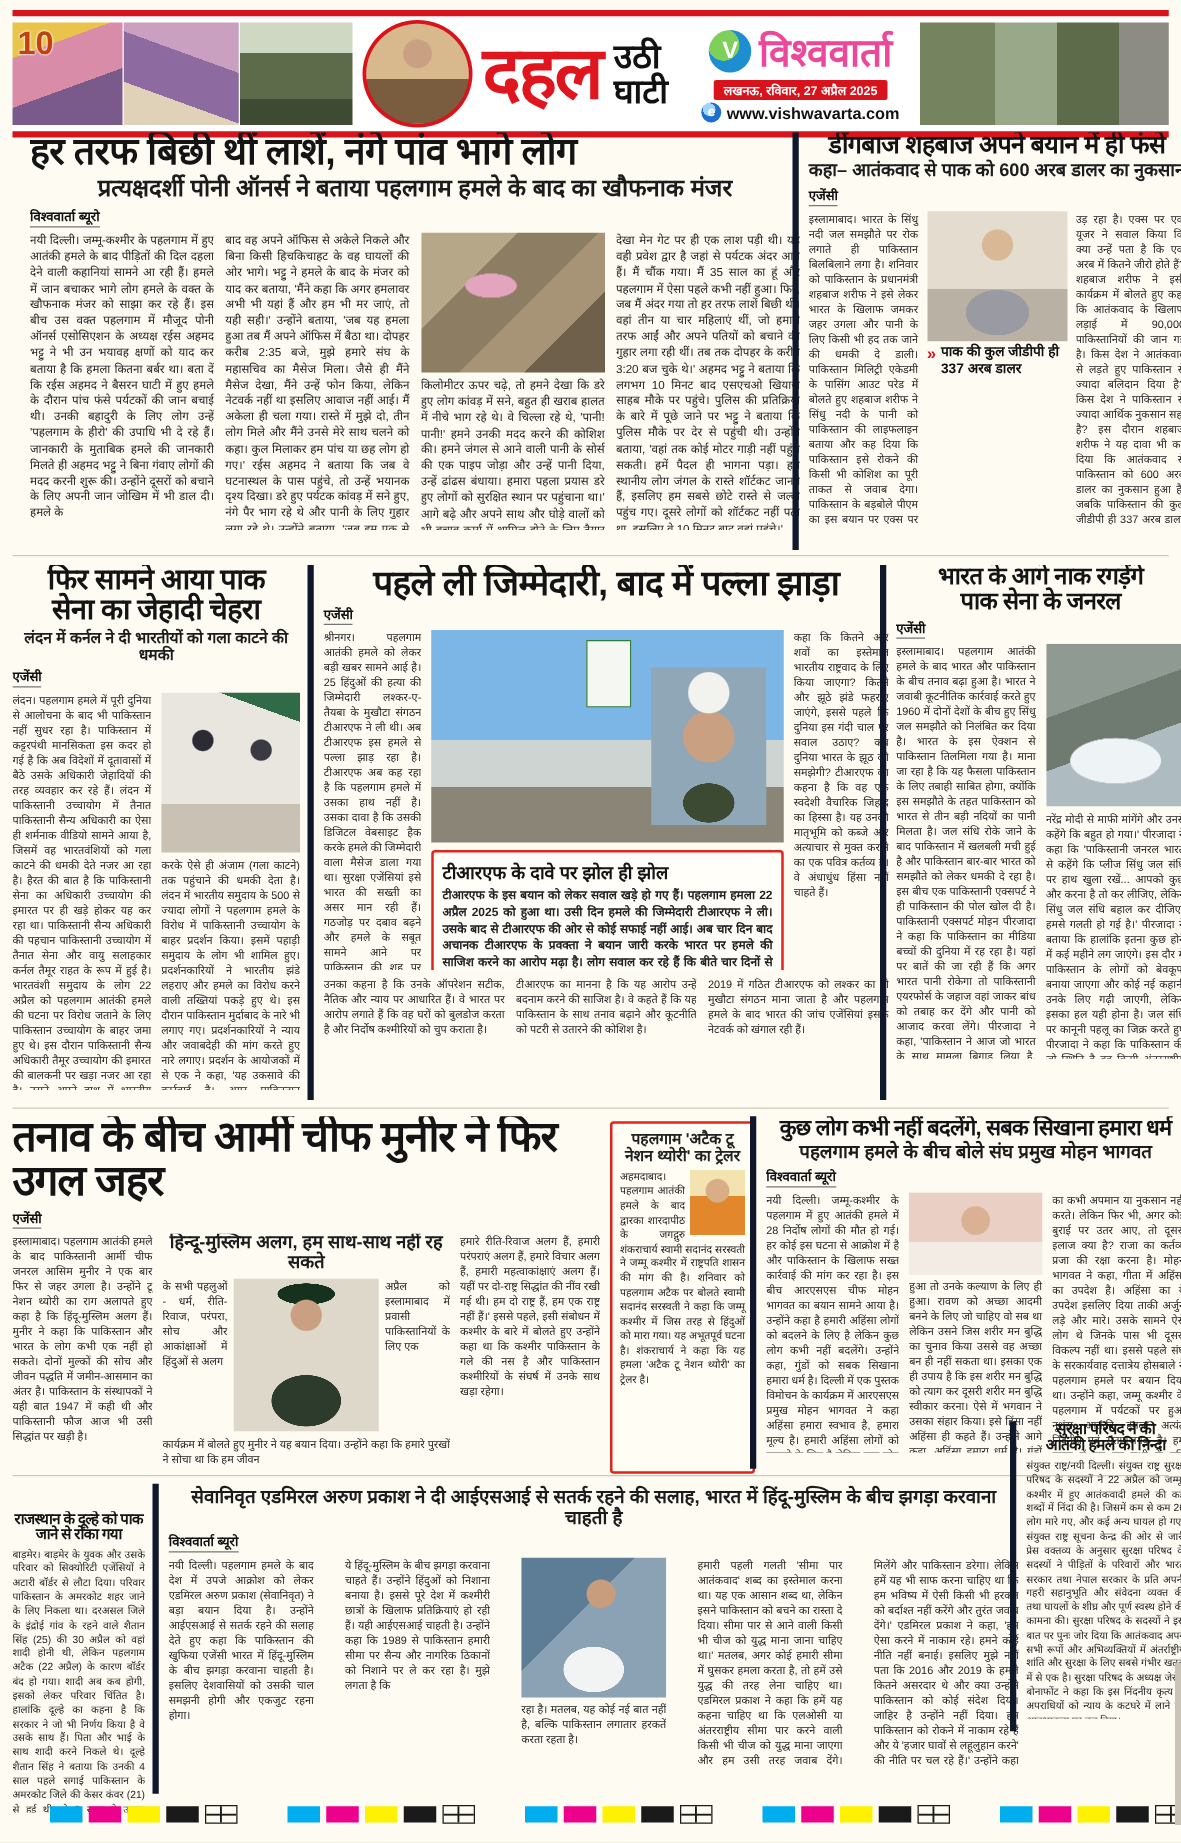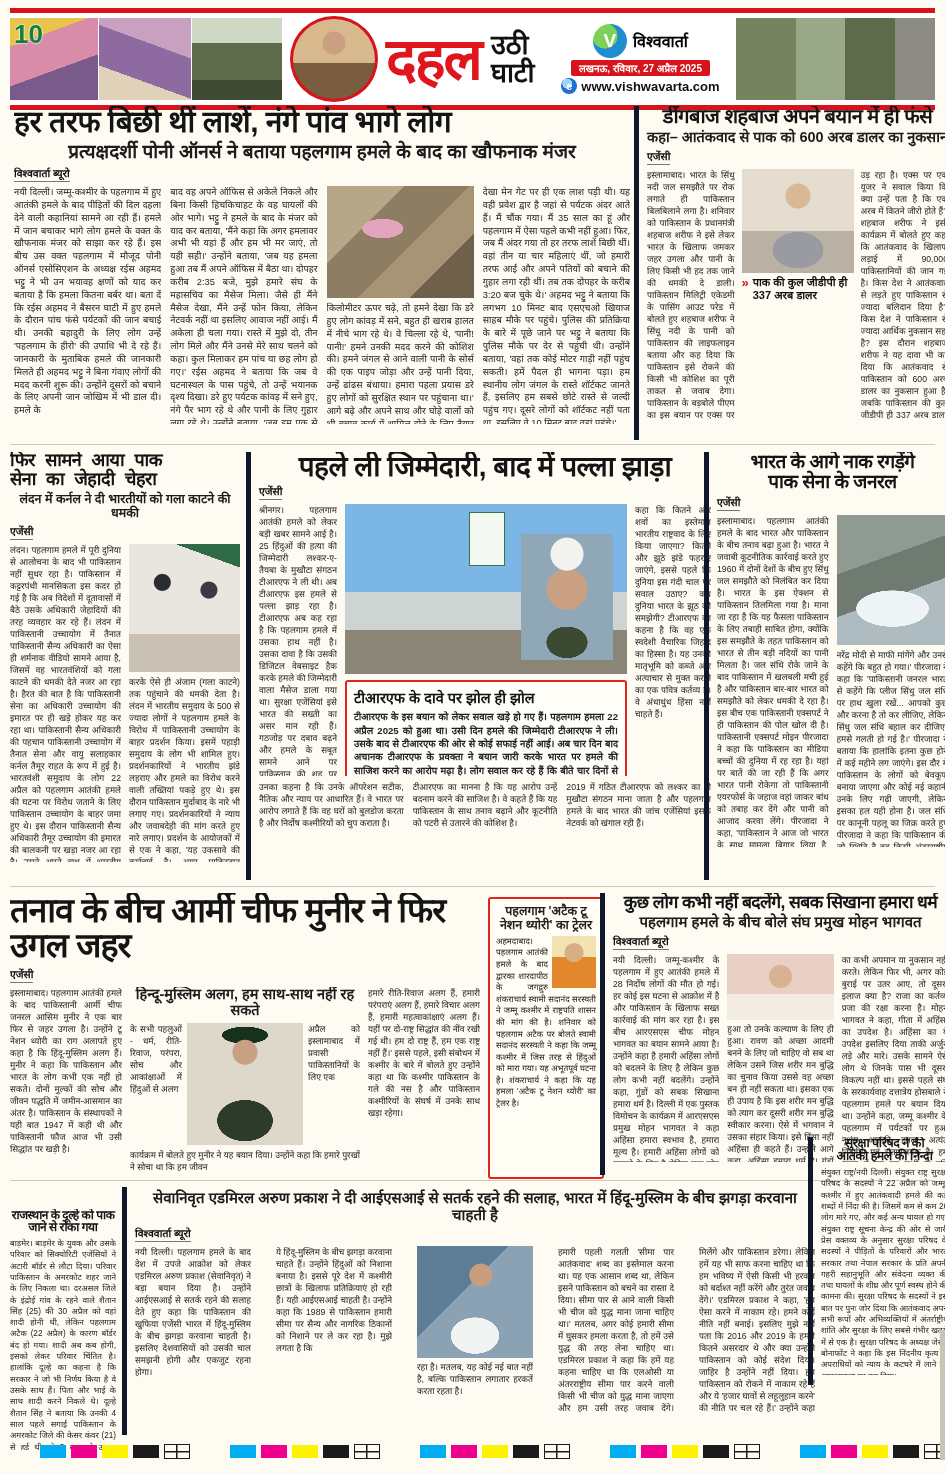--- a/index.html
+++ b/index.html
@@ -4,38 +4,38 @@
 <style>
   html,body{margin:0;padding:0;background:#e9e6db;}
   #page{position:relative;width:945px;height:1474px;background:#fdfbf2;margin:0 auto;
         font-family:"Liberation Sans","DejaVu Sans",sans-serif;color:#222;overflow:hidden;}
   .pre{white-space:pre-line;}
   
   #masthead{position:absolute;left:10px;top:8px;width:925px;height:92px;
             border-top:5px solid #d8131b;border-bottom:5px solid #d8131b;
             background:#fff;display:flex;align-items:center;}
   .mh-strip{display:flex;height:82px;gap:1px;}
-  #page-num{position:absolute;left:4px;top:6px;font-size:26px;font-weight:800;color:#15803d;
+  #page-num{position:absolute;left:4px;top:6px;font-size:26px;font-weight:800;color:#c2410c;
             text-shadow:0 0 2px #fff,0 0 2px #fff;z-index:5;}
   .ph{position:relative;overflow:hidden;background:#b9b3a2;}
   .mh-ph1{width:88px;background:linear-gradient(160deg,#e8c44a 0 25%,#d88ca8 25% 60%,#7a5a8a 60% 100%);}
   .mh-ph2{width:92px;background:linear-gradient(200deg,#caa0c0 0 35%,#8d6aa0 35% 70%,#e0d2b8 70% 100%);}
   .mh-ph3{width:90px;background:linear-gradient(180deg,#cfd8c2 0 30%,#5d6b4a 30% 75%,#3f4a33 75% 100%);}
   .mh-oval{width:82px;height:80px;border:3px solid #d8131b;border-radius:50%;margin:0 8px;flex:none;
            background:radial-gradient(circle at 50% 30%,#caa083 11px,transparent 12px),
                       linear-gradient(180deg,#d8b98e 0 55%,#7a5c3e 55% 100%);}
   .mh-title{display:flex;align-items:center;gap:10px;margin-right:10px;}
   .mh-red{font-size:58px;font-weight:800;color:#e0161f;letter-spacing:-2px;line-height:1;}
   .mh-black{font-size:27px;font-weight:800;color:#111;line-height:1.05;}
   .mh-logo{width:192px;flex:none;display:flex;flex-direction:column;align-items:center;gap:2px;}
   .brand-row{display:flex;align-items:center;gap:6px;}
   .globe{width:34px;height:34px;border-radius:50%;flex:none;
          background:radial-gradient(circle at 35% 35%,#7fd05a 0 40%,#1f8ed0 41% 100%);
          color:#fff;font-weight:800;font-size:19px;display:flex;align-items:center;justify-content:center;}
-  .brand{font-size:16px;font-weight:800;color:#000000;}
+  .brand{font-size:31px;font-weight:800;color:#ec4899;}
   .dateline{background:#d8131b;color:#fff;font-size:10px;font-weight:700;padding:1px 8px;border-radius:2px;}
   .www-row{display:flex;align-items:center;gap:4px;font-size:13px;font-weight:800;color:#111;}
   .e-icon{width:16px;height:16px;border-radius:50%;background:radial-gradient(circle at 40% 35%,#9fd4ff 0 35%,#1d6fd0 36% 100%);
           color:#fff;font-size:11px;font-weight:800;display:flex;align-items:center;justify-content:center;}
   .mh-right{flex:1;height:82px;background:linear-gradient(90deg,#75845e 0 30%,#9aa88a 30% 55%,#5d6b4a 55% 80%,#8c8c84 80% 100%);}
   
   .art{position:absolute;overflow:hidden;}
   .h1{font-weight:800;color:#141414;letter-spacing:-0.5px;line-height:1.04;}
   .sub{font-weight:700;color:#1c1c1c;text-align:center;line-height:1.1;}
   .byline{display:inline-block;font-size:10.5px;font-weight:800;color:#111;
@@ -127,21 +127,21 @@
       </div>
       <div class="dateline">लखनऊ, रविवार, 27 अप्रैल 2025</div>
       <div class="www-row">
         <span class="e-icon">e</span>
         <span>www.vishwavarta.com</span>
       </div>
     </div>
     <div class="ph mh-right"></div>
   </div>
 
-  <div class="art" style="left:14px;top:106px;width:616px;height:334px;">
+  <div class="art" style="left:24px;top:106px;width:616px;height:334px;">
     <div class="h1" style="font-size:30px;">हर तरफ बिछी थीं लाशें, नंगे पांव भागे लोग</div>
     <div class="sub" style="font-size:19px;margin-top:5px;">प्रत्यक्षदर्शी पोनी ऑनर्स ने बताया पहलगाम हमले के बाद का खौफनाक मंजर</div>
     <span class="byline">विश्ववार्ता ब्यूरो</span>
     <div class="cols" style="height:238px;">
       <div class="col">नयी दिल्ली। जम्मू-कश्मीर के पहलगाम में हुए आतंकी हमले के बाद पीड़ितों की दिल दहला देने वाली कहानियां सामने आ रही हैं। हमले में जान बचाकर भागे लोग हमले के वक्त के खौफनाक मंजर को साझा कर रहे हैं। इस बीच उस वक्त पहलगाम में मौजूद पोनी ऑनर्स एसोसिएशन के अध्यक्ष रईस अहमद भट्टु ने भी उन भयावह क्षणों को याद कर बताया है कि हमला कितना बर्बर था। बता दें कि रईस अहमद ने बैसरन घाटी में हुए हमले के दौरान पांच फंसे पर्यटकों की जान बचाई थी। उनकी बहादुरी के लिए लोग उन्हें 'पहलगाम के हीरो' की उपाधि भी दे रहे हैं। जानकारी के मुताबिक हमले की जानकारी मिलते ही अहमद भट्टु ने बिना गंवाए लोगों की मदद करनी शुरू की। उन्होंने दूसरों को बचाने के लिए अपनी जान जोखिम में भी डाल दी। हमले के</div>
       <div class="col">बाद वह अपने ऑफिस से अकेले निकले और बिना किसी हिचकिचाहट के वह घायलों की ओर भागे। भट्टु ने हमले के बाद के मंजर को याद कर बताया, 'मैंने कहा कि अगर हमलावर अभी भी यहां हैं और हम भी मर जाएं, तो यही सही।' उन्होंने बताया, 'जब यह हमला हुआ तब मैं अपने ऑफिस में बैठा था। दोपहर करीब 2:35 बजे, मुझे हमारे संघ के महासचिव का मैसेज मिला। जैसे ही मैंने मैसेज देखा, मैंने उन्हें फोन किया, लेकिन नेटवर्क नहीं था इसलिए आवाज नहीं आई। मैं अकेला ही चला गया। रास्ते में मुझे दो, तीन लोग मिले और मैंने उनसे मेरे साथ चलने को कहा। कुल मिलाकर हम पांच या छह लोग हो गए।' रईस अहमद ने बताया कि जब वे घटनास्थल के पास पहुंचे, तो उन्हें भयानक दृश्य दिखा। डरे हुए पर्यटक कांवड़ में सने हुए, नंगे पैर भाग रहे थे और पानी के लिए गुहार लगा रहे थे। उन्होंने बताया, 'जब हम एक से दो</div>
       <div class="col">
         <div class="ph ph-shoe" style="margin-bottom:4px;"></div>
         <span>किलोमीटर ऊपर चढ़े, तो हमने देखा कि डरे हुए लोग कांवड़ में सने, बहुत ही खराब हालत में नीचे भाग रहे थे। वे चिल्ला रहे थे, 'पानी! पानी!' हमने उनकी मदद करने की कोशिश की। हमने जंगल से आने वाली पानी के सोर्स की एक पाइप जोड़ा और उन्हें पानी दिया, उन्हें ढांढस बंधाया। हमारा पहला प्रयास डरे हुए लोगों को सुरक्षित स्थान पर पहुंचाना था।' आगे बढ़े और अपने साथ और घोड़े वालों को भी बचाव कार्य में शामिल होने के लिए तैयार किया। उन्होंने बताया, 'कई घोड़े वाले डर के मारे नीचे उतर रहे थे। मैंने उनमें से 5-10 को अपने साथ वापस आने के लिए राजी किया। रास्ते में कई लोग दिखे। हमने उनकी मदद की और उन्हें घोड़ों पर वापस भेजा।' आगे बढ़ने पर उन्होंने जो देखा वह और भयानक था। उन्होंने कहा, 'मैंने</span>
       </div>
@@ -162,21 +162,21 @@
           <span class="txt">पाक की कुल जीडीपी ही 337 अरब डालर</span>
         </div>
       </div>
       <div class="col small">उड़ रहा है। एक्स पर एक यूजर ने सवाल किया कि क्या उन्हें पता है कि एक अरब में कितने जीरो होते हैं? शहबाज शरीफ ने इसी कार्यक्रम में बोलते हुए कहा कि आतंकवाद के खिलाफ लड़ाई में 90,000 पाकिस्तानियों की जान गई है। किस देश ने आतंकवाद से लड़ते हुए पाकिस्तान से ज्यादा बलिदान दिया है? किस देश ने पाकिस्तान से ज्यादा आर्थिक नुकसान सहा है? इस दौरान शहबाज शरीफ ने यह दावा भी कर दिया कि आतंकवाद से पाकिस्तान को 600 अरब डालर का नुकसान हुआ है, जबकि पाकिस्तान की कुल जीडीपी ही 337 अरब डालर के करीब है। इसी विरोधाभास पर वह अपने ही बयान में फंस गए और सोशल मीडिया पर उनका जमकर मजाक बन रहा है।</div>
     </div>
   </div>
 
   <div class="hl" style="top:444px;"></div>
 
   <div class="art" style="left:10px;top:452px;width:230px;height:428px;">
-    <div class="h1 pre" style="font-size:18px;text-align:left;font-family:Liberation Mono, monospace;">फिर सामने आया पाक
+    <div class="h1 pre" style="font-size:23px;text-align:center;">फिर सामने आया पाक
 सेना का जेहादी चेहरा</div>
     <div class="sub" style="font-size:12.5px;margin-top:4px;">लंदन में कर्नल ने दी भारतीयों को गला काटने की धमकी</div>
     <span class="byline">एजेंसी</span>
     <div class="cols" style="height:318px;gap:8px;">
       <div class="col small">लंदन। पहलगाम हमले में पूरी दुनिया से आलोचना के बाद भी पाकिस्तान नहीं सुधर रहा है। पाकिस्तान में कट्टरपंथी मानसिकता इस कदर हो गई है कि अब विदेशों में दूतावासों में बैठे उसके अधिकारी जेहादियों की तरह व्यवहार कर रहे हैं। लंदन में पाकिस्तानी उच्चायोग में तैनात पाकिस्तानी सैन्य अधिकारी का ऐसा ही शर्मनाक वीडियो सामने आया है, जिसमें वह भारतवंशियों को गला काटने की धमकी देते नजर आ रहा है। हैरत की बात है कि पाकिस्तानी सेना का अधिकारी उच्चायोग की इमारत पर ही खड़े होकर यह कर रहा था। पाकिस्तानी सैन्य अधिकारी की पहचान पाकिस्तानी उच्चायोग में तैनात सेना और वायु सलाहकार कर्नल तैमूर राहत के रूप में हुई है। भारतवंशी समुदाय के लोग 22 अप्रैल को पहलगाम आतंकी हमले की घटना पर विरोध जताने के लिए पाकिस्तान उच्चायोग के बाहर जमा हुए थे। इस दौरान पाकिस्तानी सैन्य अधिकारी तैमूर उच्चायोग की इमारत की बालकनी पर खड़ा नजर आ रहा है। उसने अपने हाथ में भारतीय वायुसेना के पायलट अभिनंदन की तस्वीर पकड़ी थी। वीडियो में साफ दिख रहा है कि कर्नल तैमूर प्रदर्शनकारियों की तरफ इशारा करता है और फिर अपना हाथ गला रेतने के अंदाज में गर्दन के पास घुमाता है।</div>
       <div class="col small">
         <div class="ph ph-embassy" style="margin-bottom:4px;"></div>
         <span>करके ऐसे ही अंजाम (गला काटने) तक पहुंचाने की धमकी देता है। लंदन में भारतीय समुदाय के 500 से ज्यादा लोगों ने पहलगाम हमले के विरोध में पाकिस्तानी उच्चायोग के बाहर प्रदर्शन किया। इसमें पहाड़ी समुदाय के लोग भी शामिल हुए। प्रदर्शनकारियों ने भारतीय झंडे लहराए और हमले का विरोध करने वाली तख्तियां पकड़े हुए थे। इस दौरान पाकिस्तान मुर्दाबाद के नारे भी लगाए गए। प्रदर्शनकारियों ने न्याय और जवाबदेही की मांग करते हुए नारे लगाए। प्रदर्शन के आयोजकों में से एक ने कहा, 'यह उकसावे की कार्रवाई है। अगर पाकिस्तान आतंकवाद की निंदा नहीं कर सकता, तो वे इसमें भागीदार हैं।' भारतीय-पहाड़ी प्रदर्शनकारी ने कहा कि हम भारत का समर्थन करते हैं, क्योंकि हम एक ही दुश्मन 'इस्लामिक आतंकवाद' का सामना कर रहे हैं।</span>
       </div>
     </div>

